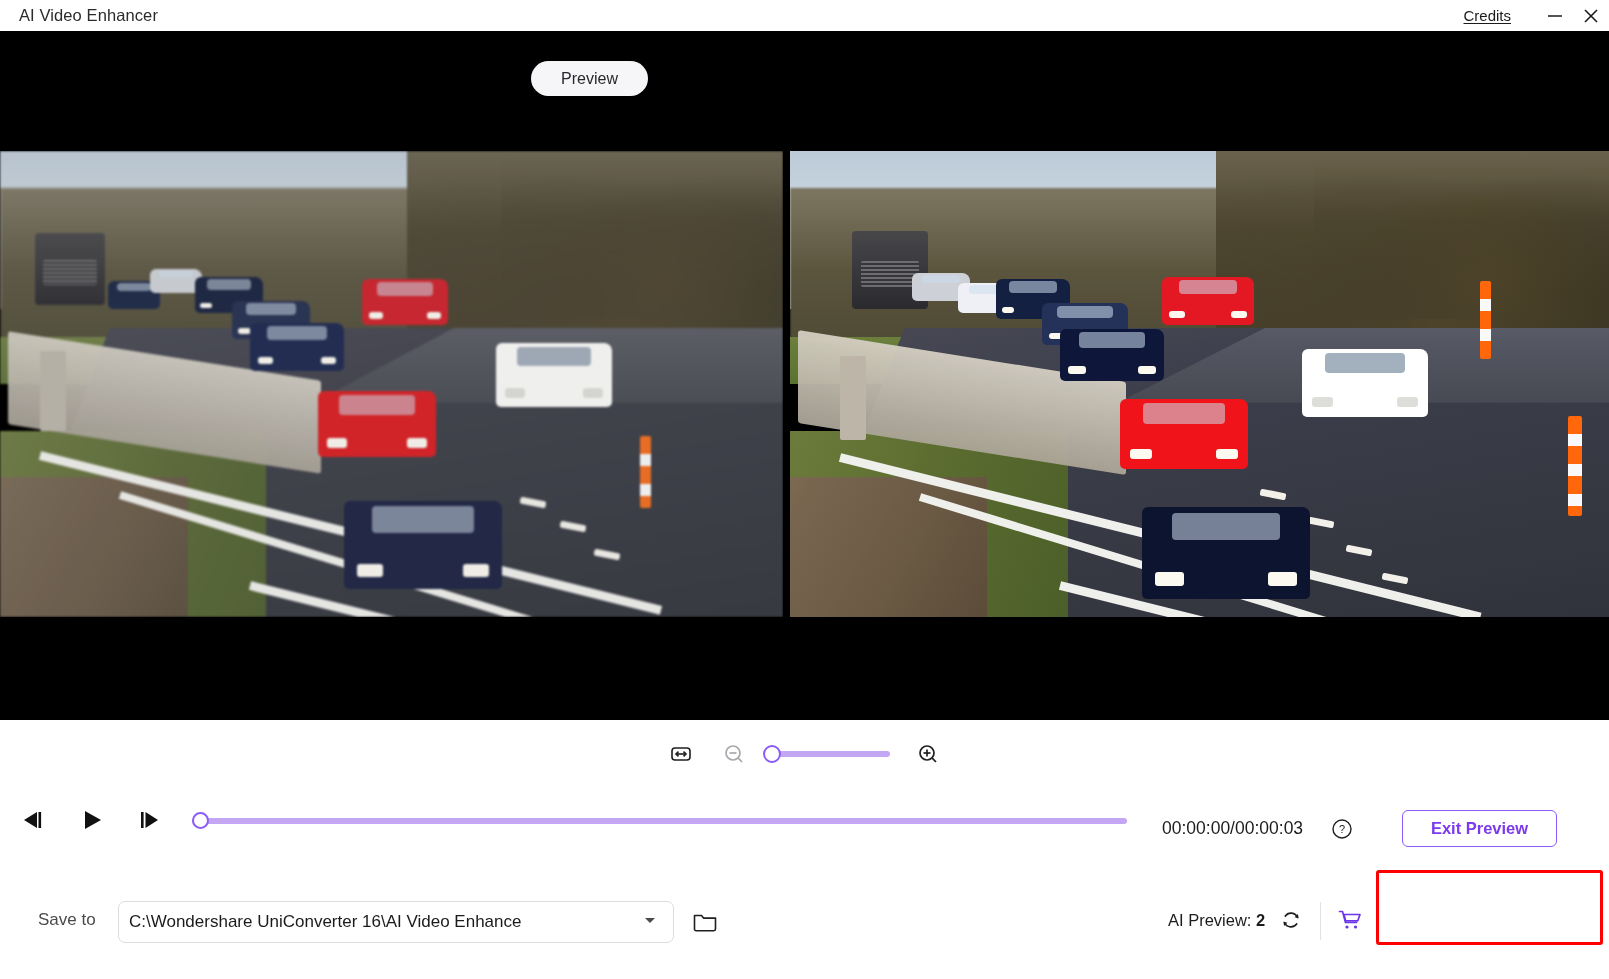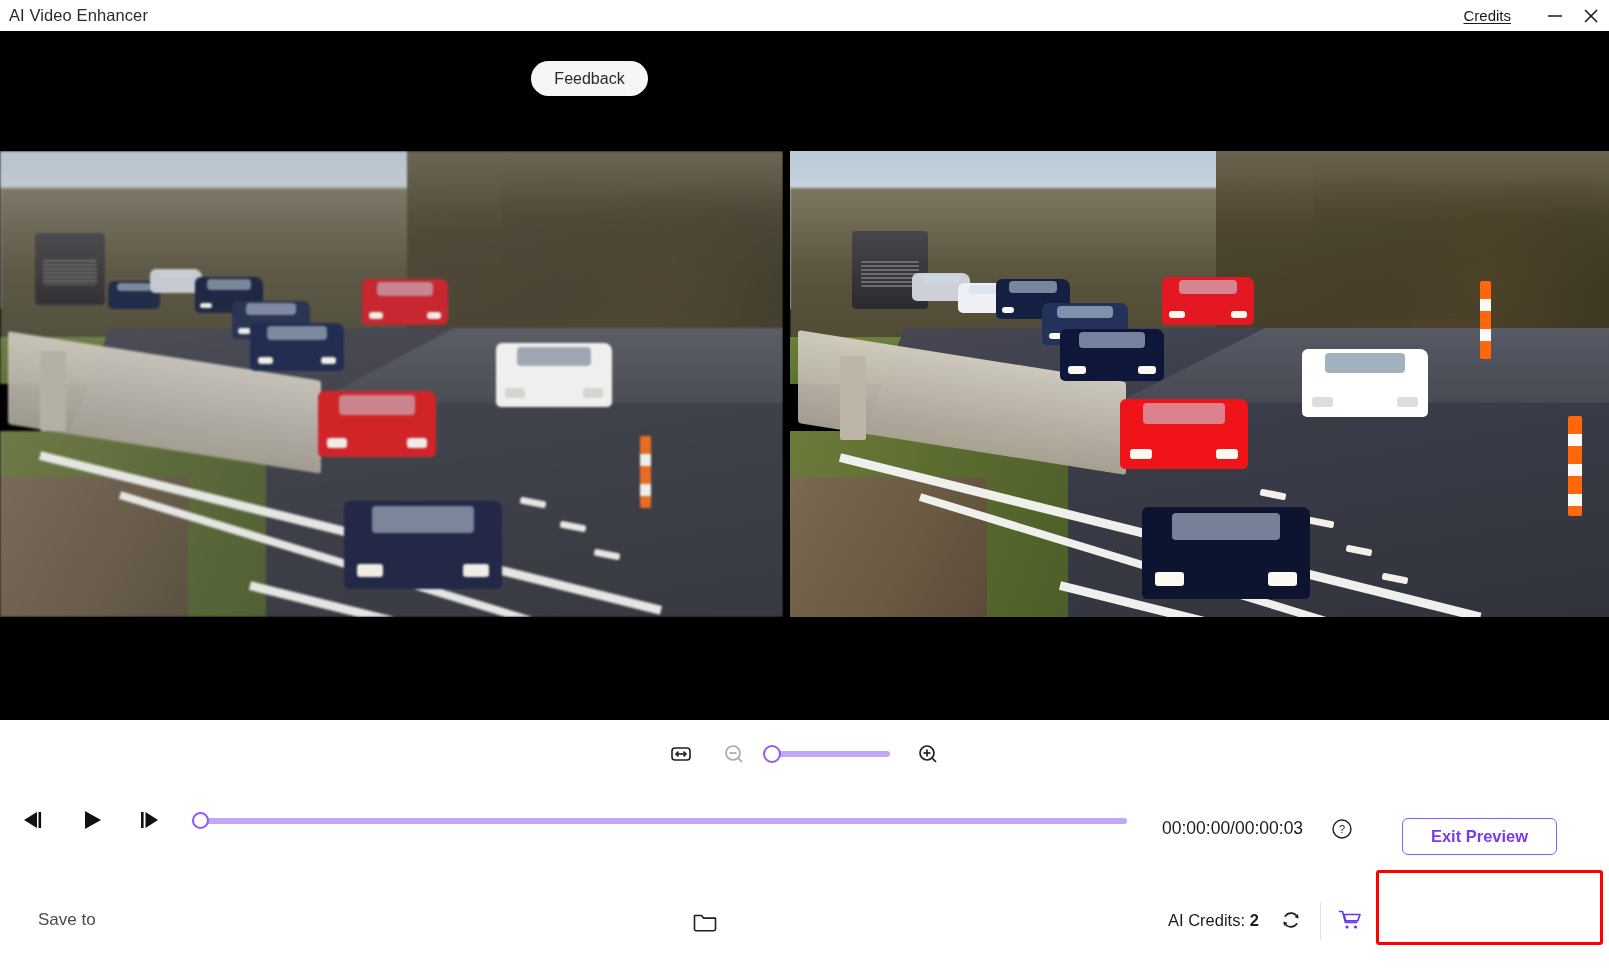--- a/index.html
+++ b/index.html
@@ -12,21 +12,21 @@
   }
   .app { position:relative; width:1609px; height:979px; background:#fff; }
 
   
   .titlebar {
     position:absolute; left:0; top:0; width:1609px; height:31px;
     background:#ffffff;
     display:flex; align-items:center;
   }
   .app-title {
-    font-size:16.5px; color:#2b2b2b; margin-left:9px; letter-spacing:.1px;
+    font-size:16.5px; color:#2b2b2b; margin-left:19px; letter-spacing:.1px;
   }
   .titlebar-right {
     position:absolute; right:0; top:0; height:31px;
     display:flex; align-items:center;
   }
   .feedback-link {
     font-size:15px; color:#1b1b1b; text-decoration:underline;
     text-underline-offset:2px; cursor:pointer; margin-right:26px;
   }
   .win-btn {
@@ -156,21 +156,21 @@
   .seek-wrap { position:absolute; left:192px; top:31px; width:935px; height:8px; }
   .seek-track { position:absolute; left:0; top:1px; width:935px; height:6px;
                 border-radius:3px; background:#c3a7f5; }
   .seek-knob { position:absolute; left:0px; top:-5px; width:17px; height:17px;
                border-radius:50%; background:#fff; border:2px solid #8b5cf6; cursor:pointer; }
 
   .time-text { position:absolute; left:1162px; top:32px; font-size:17.5px; color:#1c1c1c; }
   .help-icon { position:absolute; left:1331px; top:32px; width:22px; height:22px; cursor:pointer; }
 
   .exit-btn {
-    position:absolute; left:1402px; top:32px; width:155px; height:37px;
+    position:absolute; left:1402px; top:24px; width:155px; height:37px;
     border:1.4px solid #8b5cf6; border-radius:6px; background:#fff;
     display:flex; align-items:center; justify-content:center;
     font-size:16.5px; font-weight:bold; color:#7c3aed; cursor:pointer;
   }
 
   
   .saverow { position:absolute; left:8px; top:155px; width:1609px; height:104px; }
   .saveto-label { position:absolute; left:30px; top:35px; font-size:17px; color:#4a4a4a; }
   .path-box {
     position:absolute; left:110px; top:26px; width:556px; height:42px;
@@ -217,21 +217,21 @@
       <div class="win-btn">
         <svg width="20" height="20" viewBox="0 0 20 20">
           <line x1="4" y1="4" x2="16" y2="16" stroke="#1b1b1b" stroke-width="1.6"></line>
           <line x1="16" y1="4" x2="4" y2="16" stroke="#1b1b1b" stroke-width="1.6"></line>
         </svg>
       </div>
     </div>
   </div>
 
   <div class="stage">
-    <div class="orig-chip">Feedback</div>
+    <div class="orig-chip">Preview</div>
 
     <div class="panes">
 
       <div class="pane pane-left">
         <div class="scene">
           <div class="sky"></div>
           <div class="hedge"></div>
           <div class="treeline"></div>
           <div class="treeline l2"></div>
           <div class="grass-top"></div>
@@ -432,29 +432,37 @@
           <text x="11" y="15.4" font-family="Liberation Sans, sans-serif" font-size="11" fill="#1f1f1f" text-anchor="middle">?</text>
         </svg>
       </div>
 
       <div class="exit-btn">Exit Preview</div>
     </div>
 
     <div class="saverow">
       <div class="saveto-label">Save to</div>
 
+      <div class="path-box">
+        <span class="path-text">C:\Wondershare UniConverter 16\AI Video Enhance</span>
+        <span class="path-caret">
+          <svg width="14" height="14" viewBox="0 0 14 14">
+            <polygon points="2,5 12,5 7,10" fill="#4a4a4a"></polygon>
+          </svg>
+        </span>
+      </div>
 
       <div class="folder-btn">
         <svg width="28" height="28" viewBox="0 0 28 28">
           <path d="M3.5 7.5h7l2 2.6h12v11a1.6 1.6 0 0 1-1.6 1.6H5.1A1.6 1.6 0 0 1 3.5 21z" fill="none" stroke="#1f1f1f" stroke-width="1.6" stroke-linejoin="round"></path>
         </svg>
       </div>
 
       <div class="credits">
-        <span>AI Credits:</span>
+        <span>AI Preview:</span>
         <b>2</b>
       </div>
 
       <div class="refresh-btn">
         <svg width="24" height="24" viewBox="0 0 24 24">
           <path d="M18.5 9.5A7 7 0 0 0 6.2 8.2" fill="none" stroke="#1f1f1f" stroke-width="1.6" stroke-linecap="round"></path>
           <path d="M5.5 14.5a7 7 0 0 0 12.3 1.3" fill="none" stroke="#1f1f1f" stroke-width="1.6" stroke-linecap="round"></path>
           <polygon points="18.9,6 19.6,10.2 15.6,9.3" fill="#1f1f1f"></polygon>
           <polygon points="5.1,18 4.4,13.8 8.4,14.7" fill="#1f1f1f"></polygon>
         </svg>

